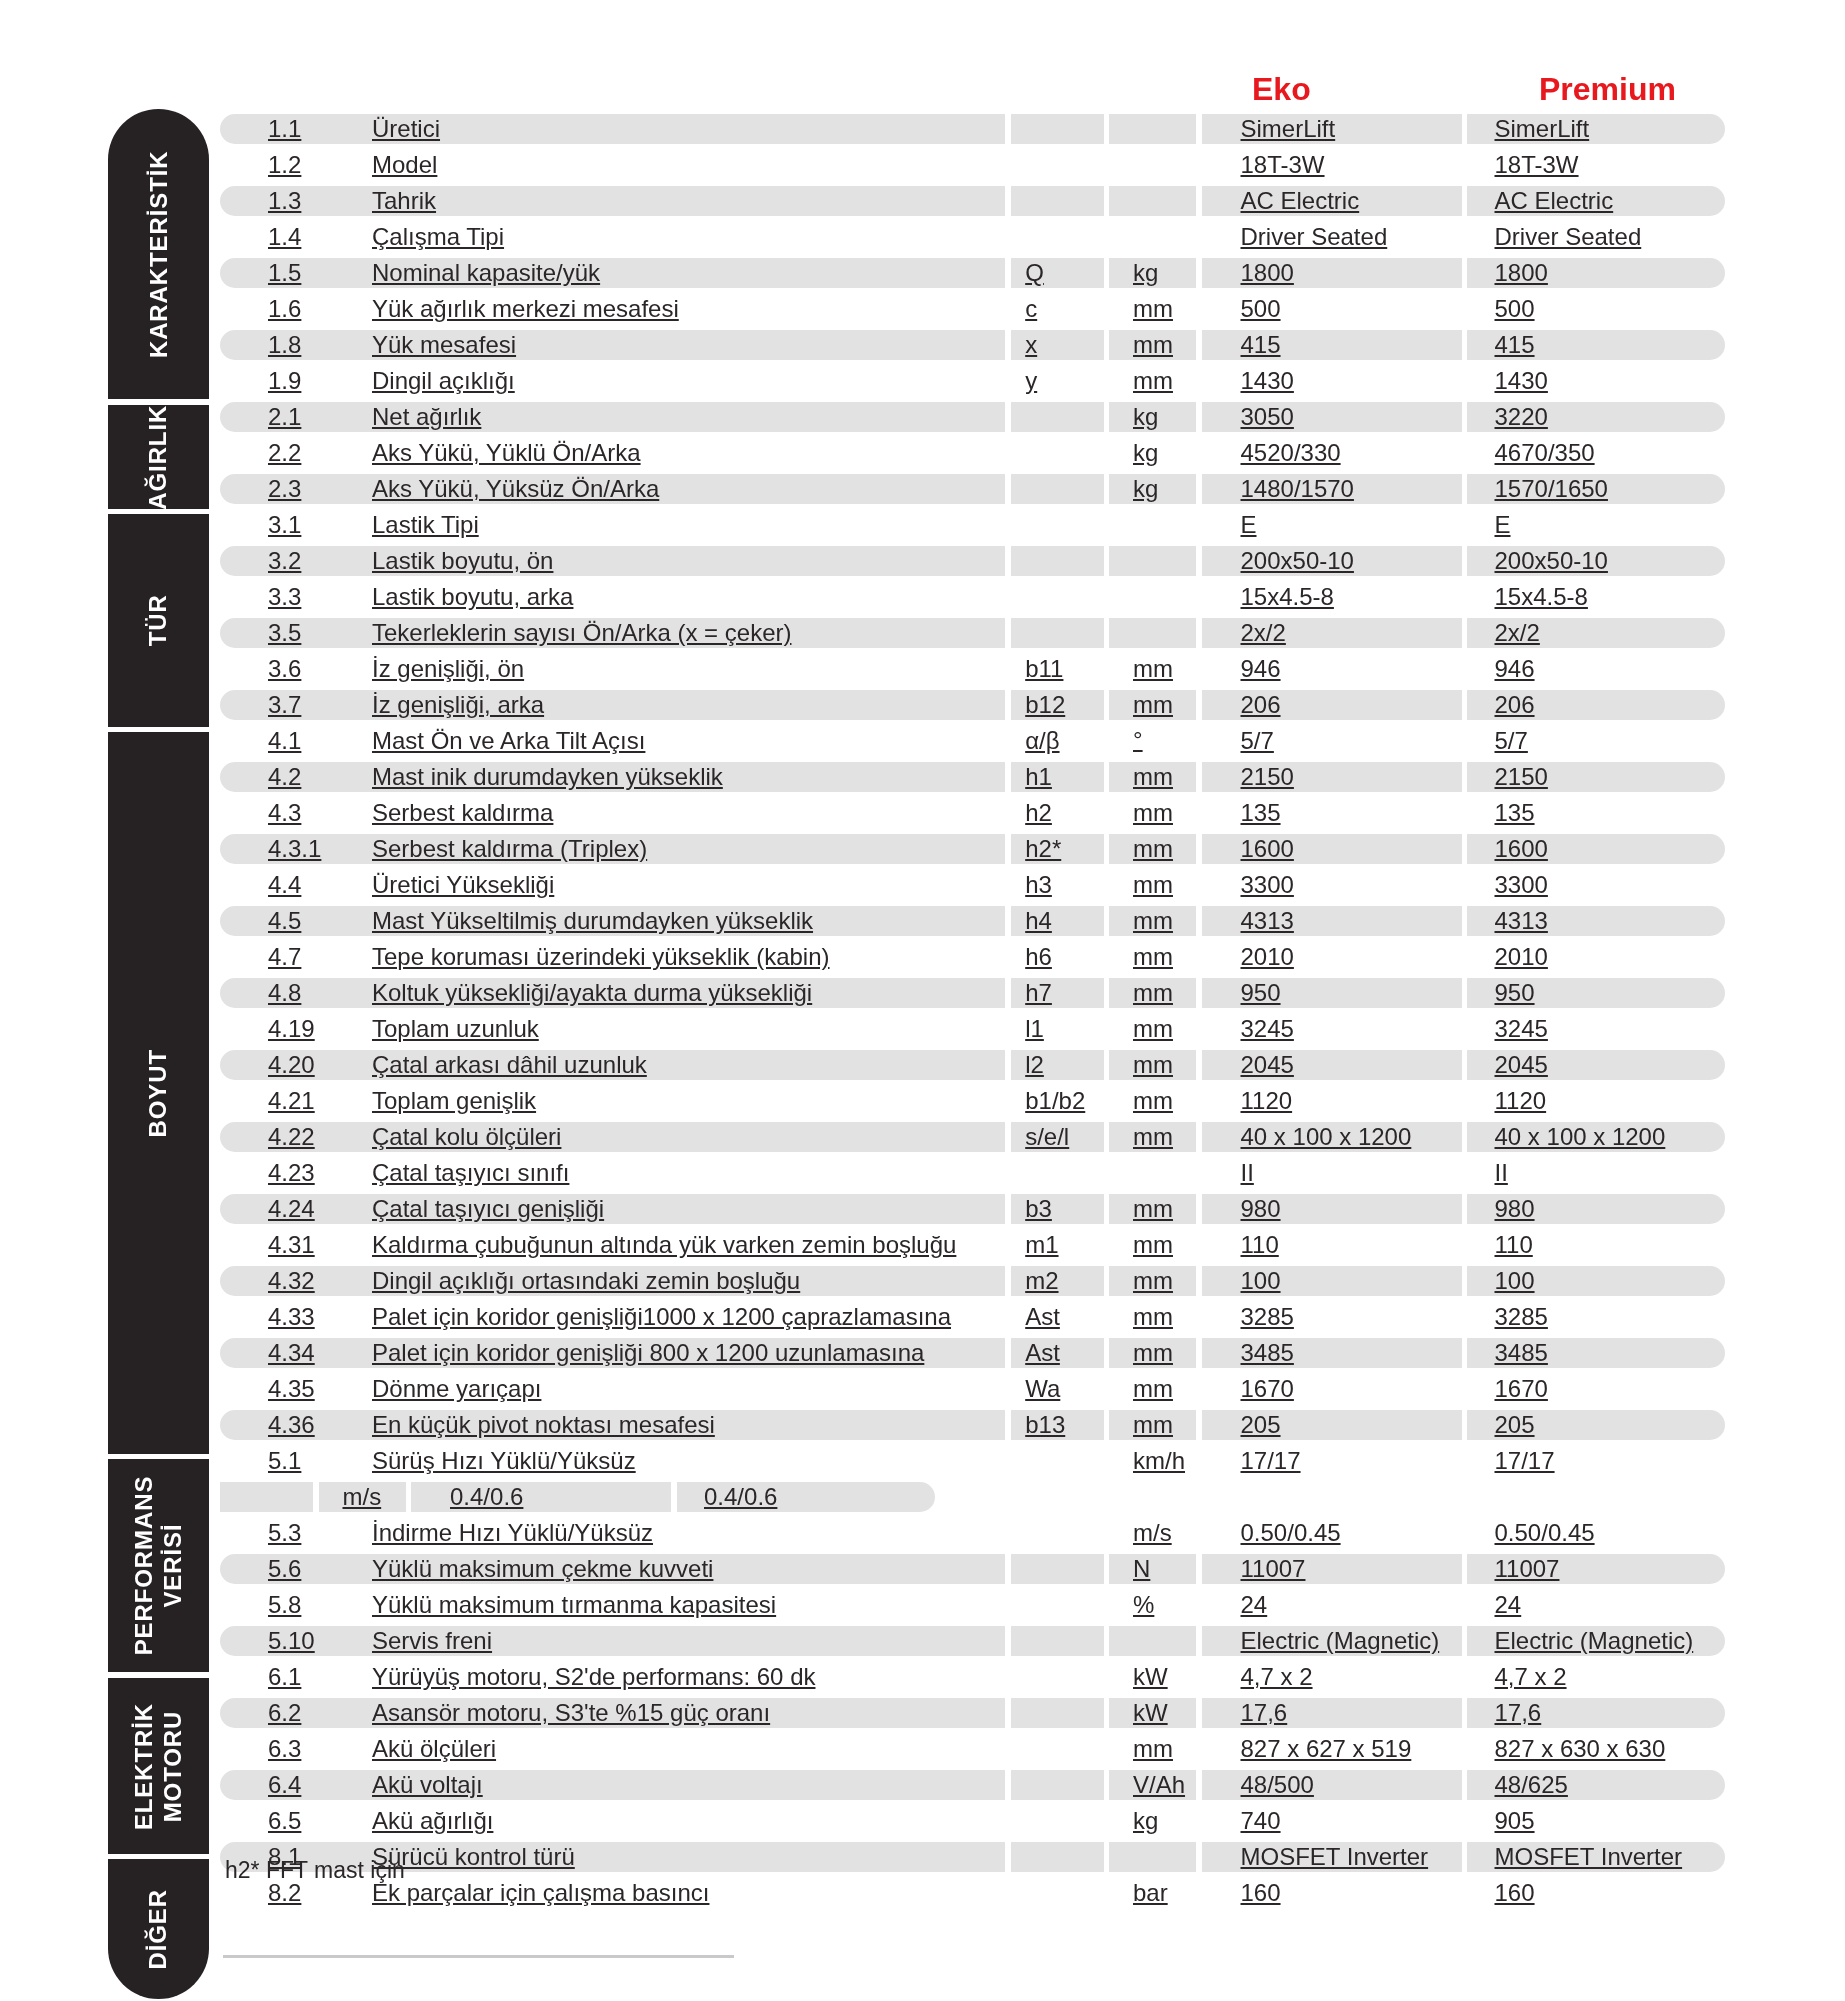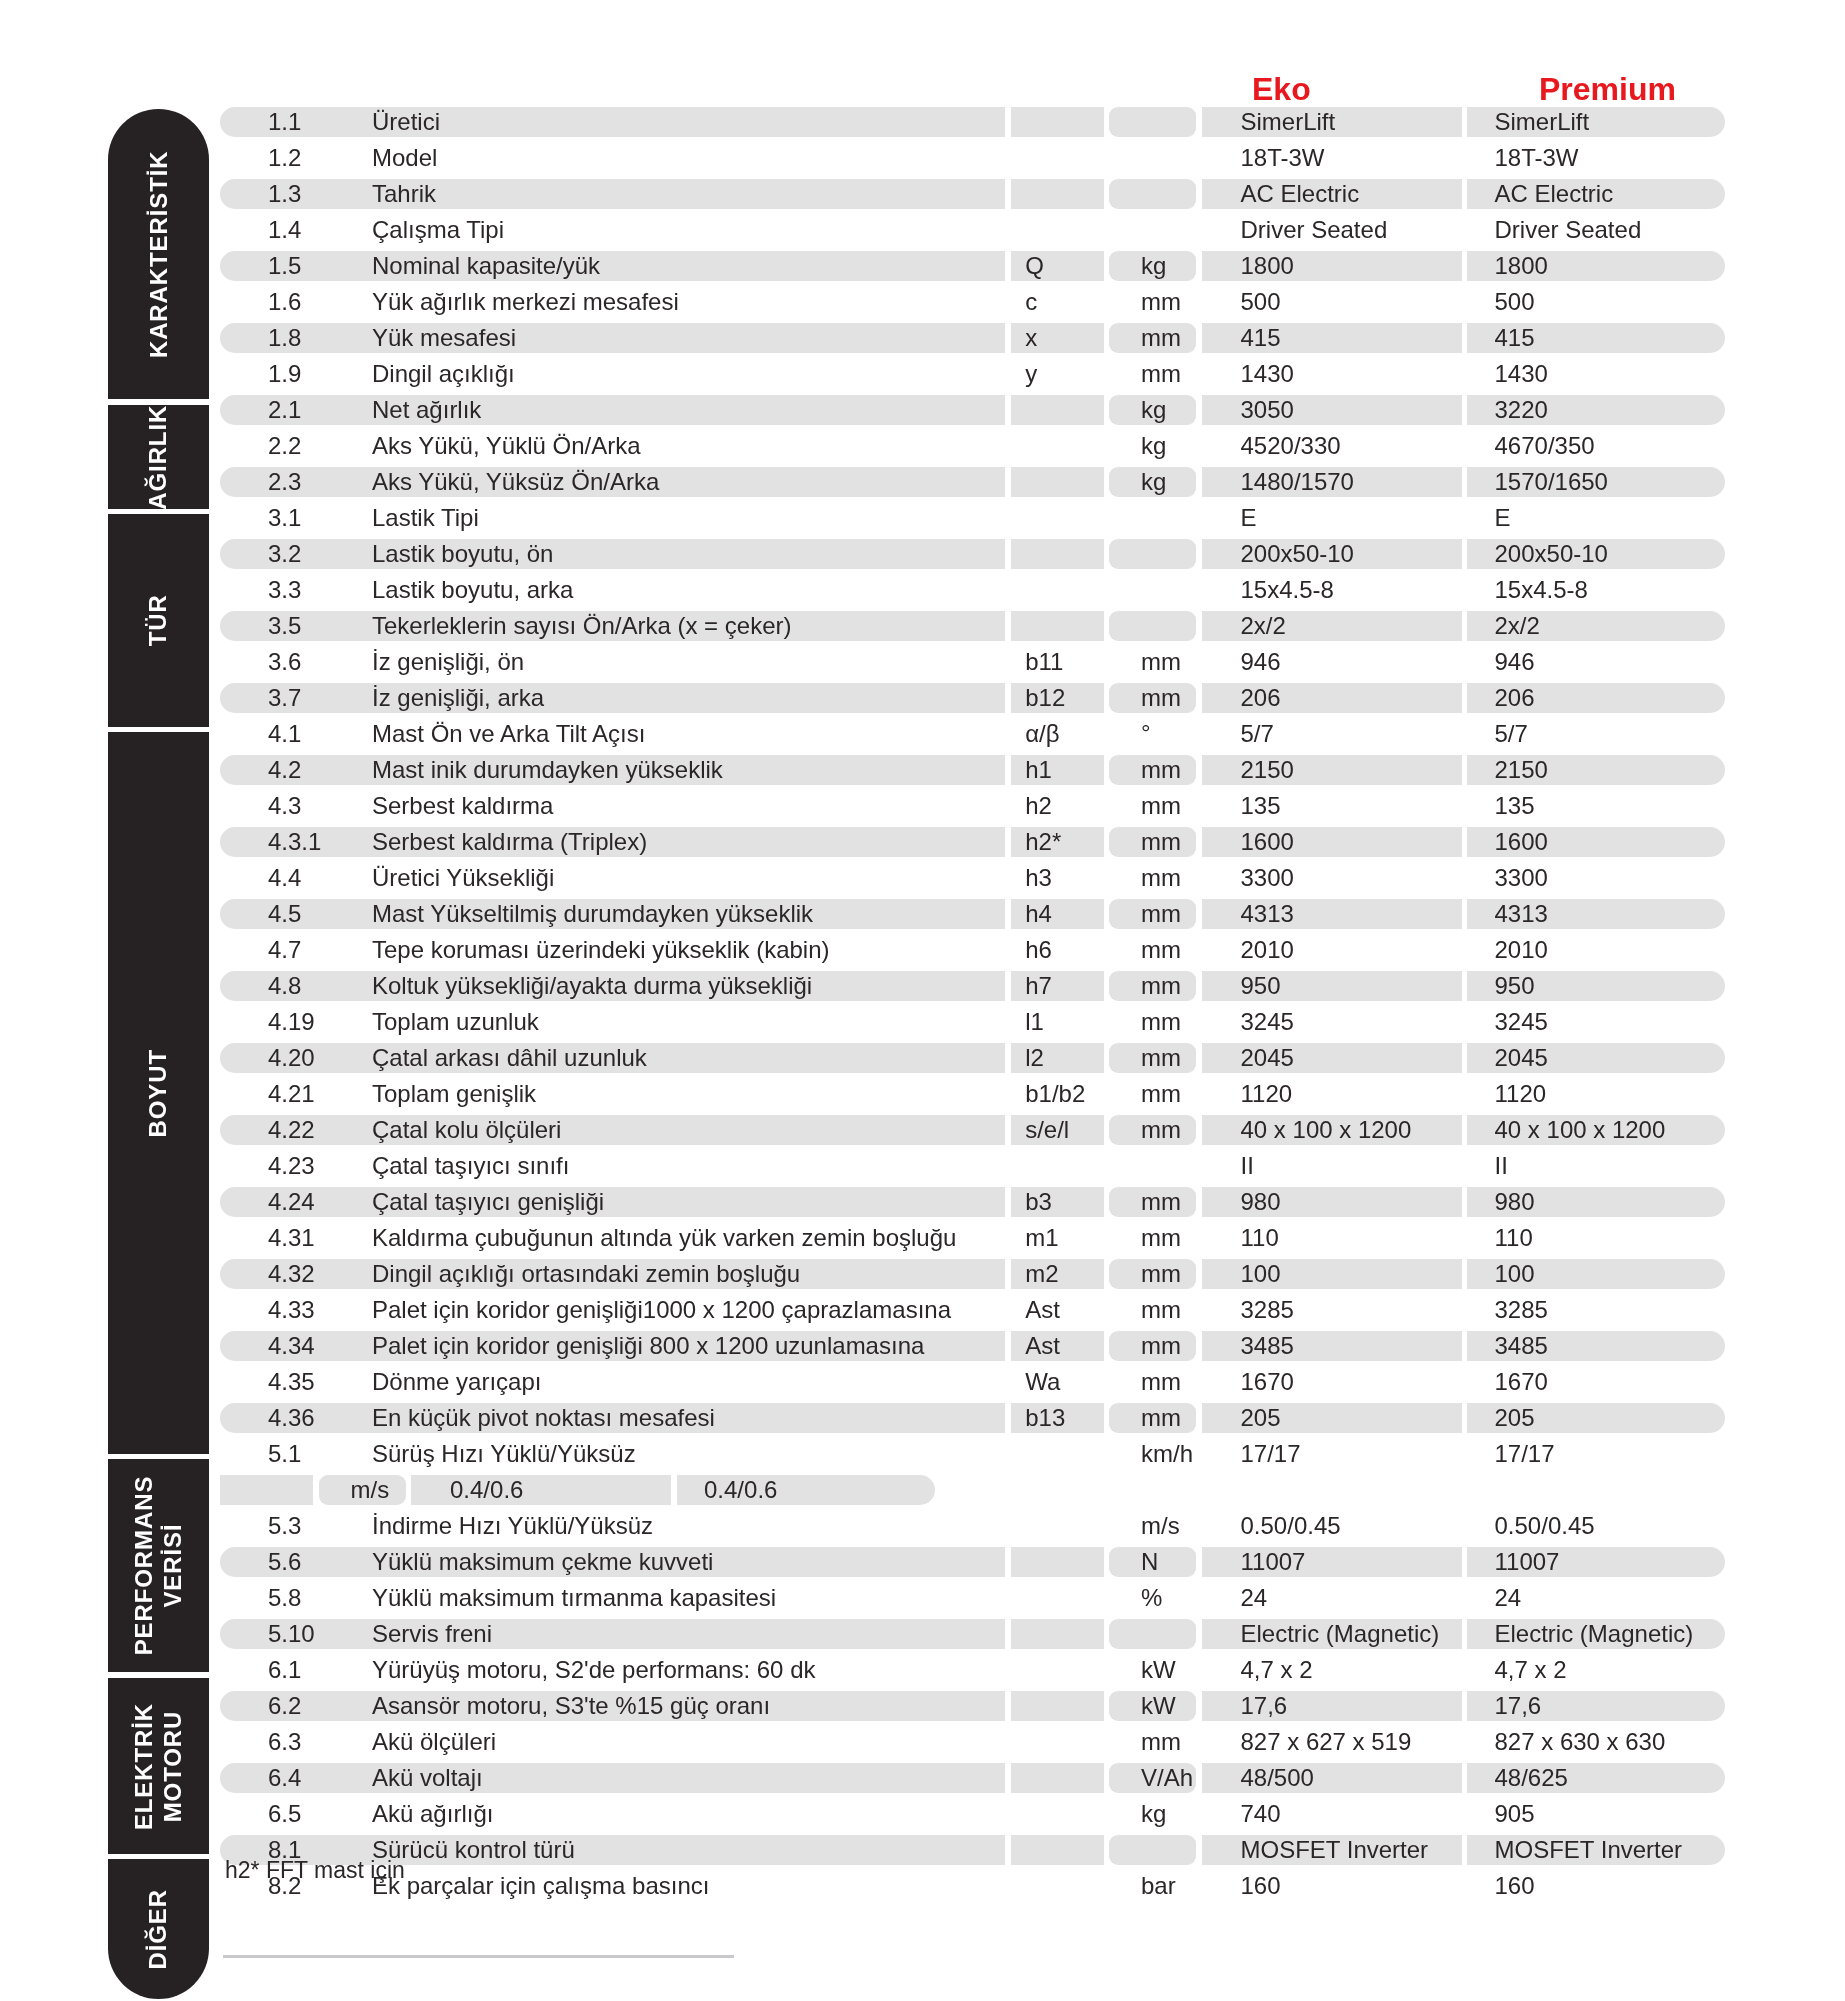--- a/index.html
+++ b/index.html
@@ -4,29 +4,29 @@
 <style>
   html,body{margin:0;padding:0;}
   body{
     width:1846px;height:2002px;background:#ffffff;position:relative;
     font-family:"Liberation Sans", sans-serif;color:#2b2729;
     -webkit-font-smoothing:antialiased;
   }
   .col-header{
     position:absolute;top:73px;font-size:32px;font-weight:bold;line-height:1;
   }
-  .rows-host{position:absolute;left:220px;top:104px;width:1515px;}
+  .rows-host{position:absolute;left:220px;top:111px;width:1515px;text-decoration:underline;}
   .spec-row{display:flex;gap:5.5px;height:36px;}
   .cell{
     box-sizing:border-box;margin:2.6px 0;display:flex;align-items:center;
     font-size:24px;overflow:visible;white-space:nowrap;
   }
   .desc{width:785px;}
   .sym{width:93px;padding-left:14.7px;}
-  .unit{width:87px;padding-left:32px;border-radius:9px;}
+  .unit{width:87px;padding-left:24px;}
   .eko{width:260px;padding-left:39px;}
   .premium{width:258px;padding-left:27.5px;}
   .gray .cell{background:#e3e2e3;}
   .gray .desc{border-radius:15.6px 0 0 15.6px;}
   .gray .premium{border-radius:0 15.6px 15.6px 0;}
   .num{box-sizing:border-box;width:152px;padding-left:48px;}
   .lab{flex:1;}
   .unit.degree{align-items:flex-start;padding-top:0.9px;}
   .sidebar-section{
     position:absolute;left:108px;width:101px;

